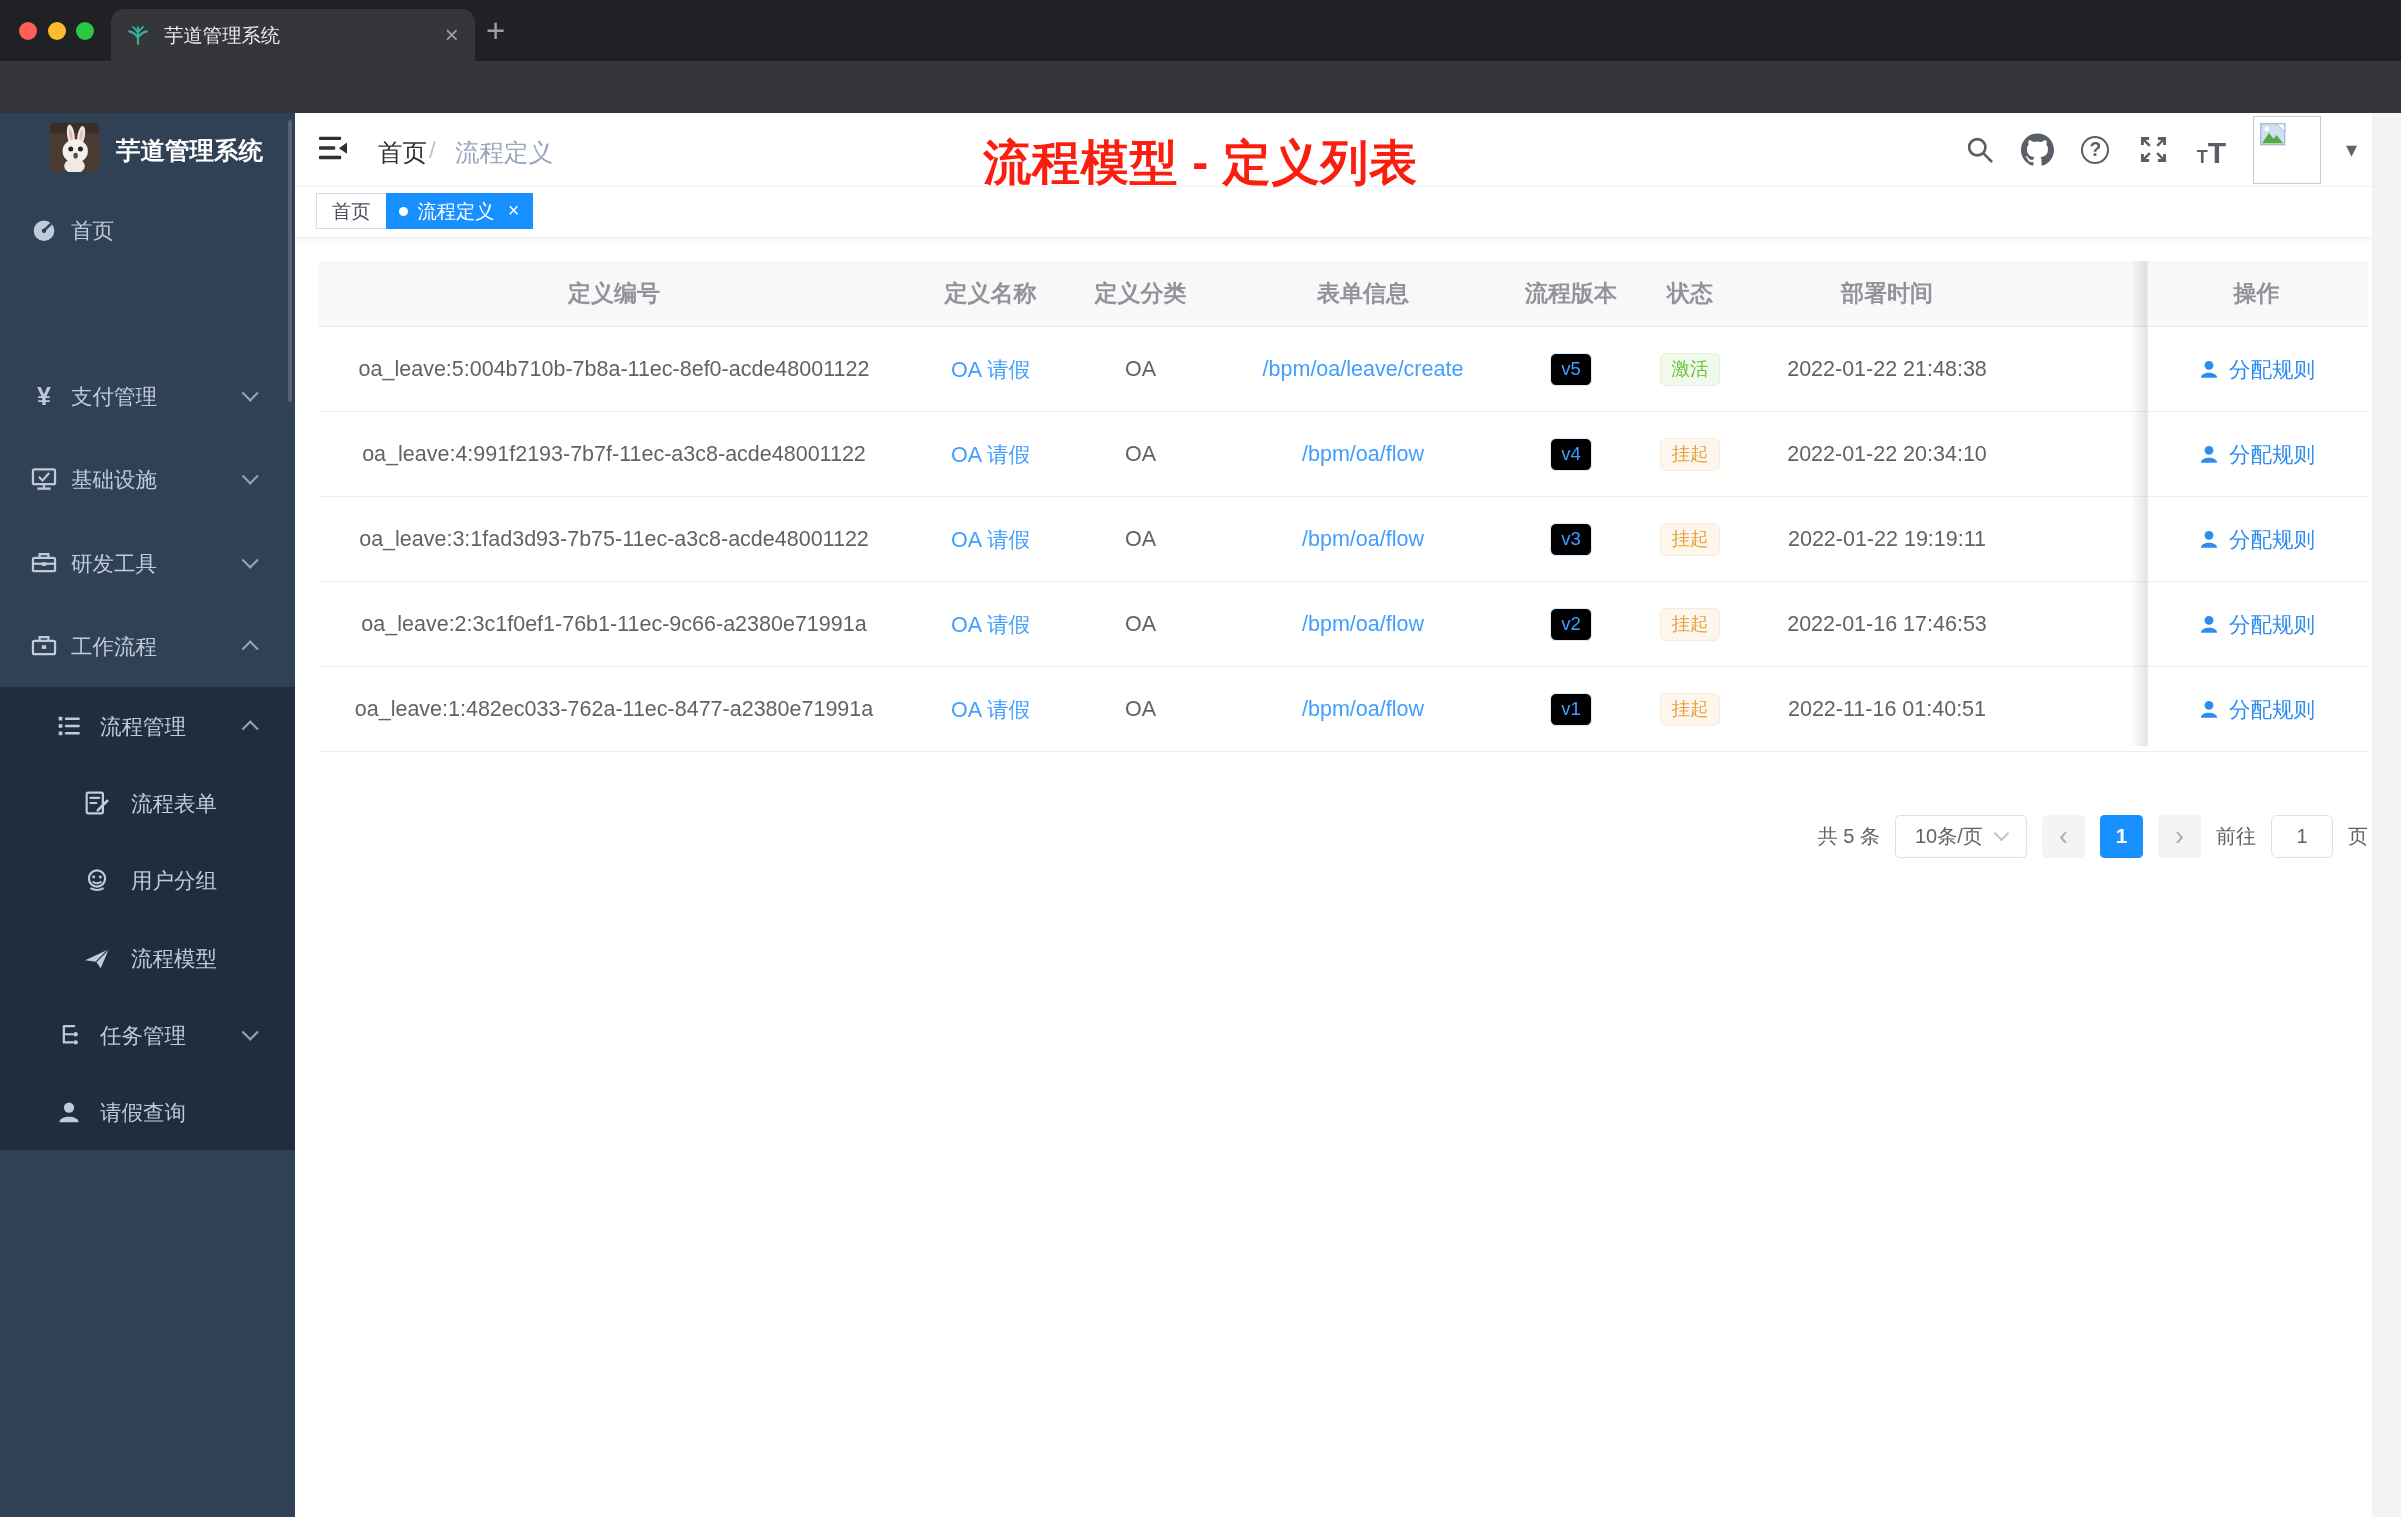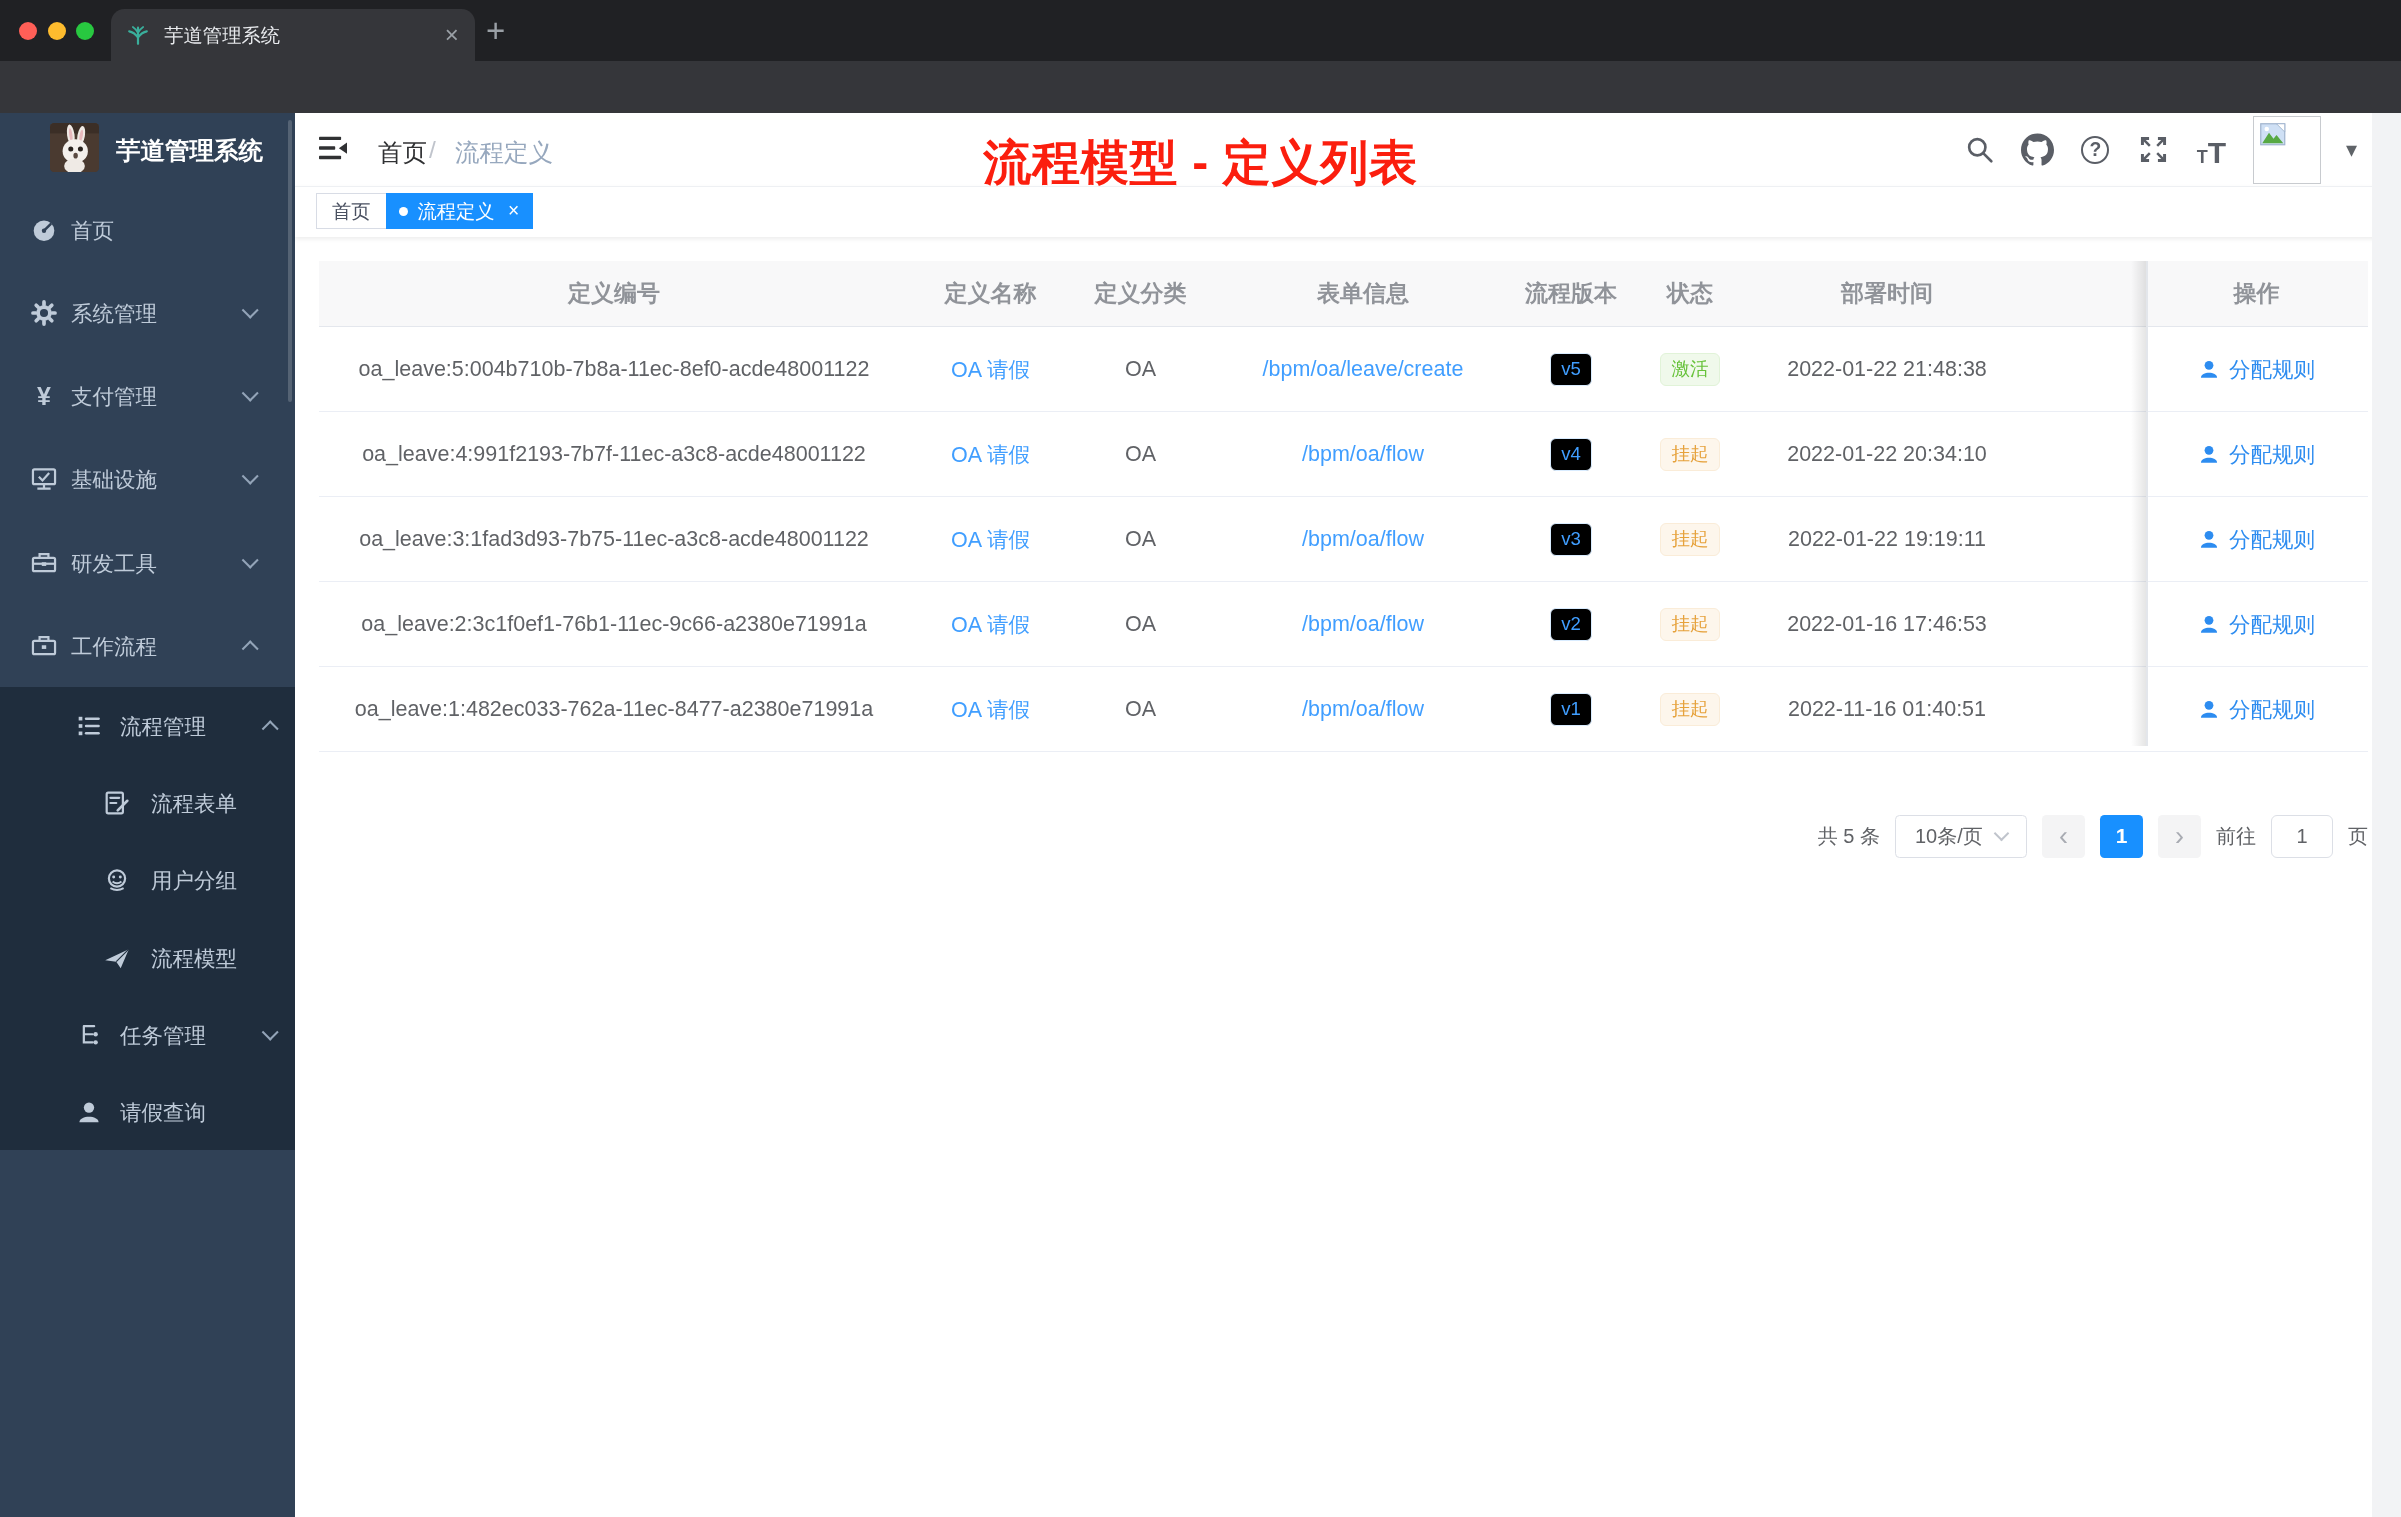--- a/index.html
+++ b/index.html
@@ -39,21 +39,21 @@
   .update-label{color:#f28b82;font-size:21.5px;}
   .update-dots{color:#f28b82;font-size:22px;margin-left:12px;letter-spacing:0;}
 
   
   .sidebar{position:absolute;left:0;top:113px;width:295px;height:1405px;background:#304156;}
   .logo-row{position:absolute;left:0;top:0;width:295px;height:74px;}
   .logo-img{position:absolute;left:50px;top:10.4px;width:49px;height:49px;border-radius:4.5px;overflow:hidden;background:#4a3a30;}
   .logo-title{position:absolute;left:116px;top:21px;color:#ffffff;font-size:24.5px;font-weight:bold;white-space:nowrap;}
   .menu-item{position:absolute;left:0;width:295px;height:83px;}
   .sub-block{position:absolute;left:0;top:574px;width:295px;height:463px;background:#1f2d3d;}
-  .sub-item{position:absolute;left:0;width:295px;height:77px;margin-left:20px;}
+  .sub-item{position:absolute;left:0;width:295px;height:77px;}
   .mi-icon{position:absolute;top:50%;transform:translateY(-50%);width:28px;height:28px;display:flex;align-items:center;justify-content:center;}
   .l1 .mi-icon{left:30px;} .l2 .mi-icon{left:55px;} .l3 .mi-icon{left:83px;}
   .mi-label{position:absolute;top:50%;transform:translateY(-50%);color:#bfcbd9;font-size:21.5px;white-space:nowrap;}
   .l1 .mi-label{left:71px;} .l2 .mi-label{left:100px;} .l3 .mi-label{left:131px;}
   .mi-text{font-size:25px;font-weight:bold;color:#bfcbd9;line-height:28px;}
   .chev{position:absolute;right:39px;top:50%;width:10.4px;height:10.4px;border-right:2.2px solid #93a4b8;border-bottom:2.2px solid #93a4b8;}
   .chev.down{transform:translateY(-70%) rotate(45deg);}
   .chev.up{transform:translateY(-30%) rotate(-135deg);}
   .side-thumb{position:absolute;left:288px;top:7.4px;width:3.7px;height:282px;border-radius:2.2px;background:rgba(255,255,255,0.18);}
 
@@ -213,39 +213,20 @@
   <div class="menu-item l1" style="top:75px;">
     <span class="mi-icon">
       <svg width="28" height="28" viewBox="0 0 38 38">
           <circle cx="19" cy="20" r="14" fill="#bfcbd9"></circle>
           <path d="M19 20 L28 11" stroke="#304156" stroke-width="3.4" stroke-linecap="round"></path>
           <circle cx="19" cy="20" r="3" fill="#304156"></circle>
         </svg>
     </span>
     <span class="mi-label">首页</span>
   </div>
-  <div class="menu-item l1" style="top:158px;">
-    <span class="mi-icon">
-      <svg width="28" height="28" viewBox="0 0 38 38">
-          <circle cx="19" cy="19" r="8" fill="none" stroke="#bfcbd9" stroke-width="5"></circle>
-          <g stroke="#bfcbd9" stroke-width="5" stroke-linecap="round">
-            <path d="M19 4 V8"></path>
-            <path d="M19 30 V34"></path>
-            <path d="M4 19 H8"></path>
-            <path d="M30 19 H34"></path>
-            <path d="M8.4 8.4 L11.2 11.2"></path>
-            <path d="M26.8 26.8 L29.6 29.6"></path>
-            <path d="M29.6 8.4 L26.8 11.2"></path>
-            <path d="M11.2 26.8 L8.4 29.6"></path>
-          </g>
-        </svg>
-    </span>
-    <span class="mi-label">系统管理</span>
-    <span class="chev down"></span>
-  </div>
   <div class="menu-item l1" style="top:241px;">
     <span class="mi-icon">
         <span class="mi-text">¥</span>
       </span>
     <span class="mi-label">支付管理</span>
     <span class="chev down"></span>
   </div>
   <div class="menu-item l1" style="top:324px;">
     <span class="mi-icon">
       <svg width="28" height="28" viewBox="0 0 38 38">

